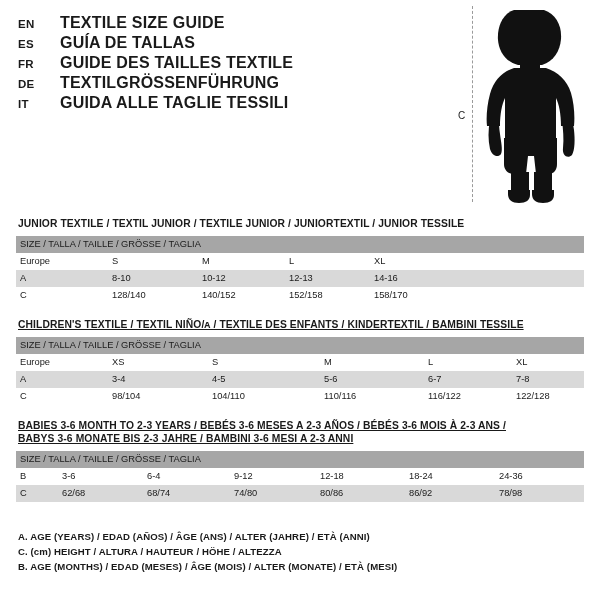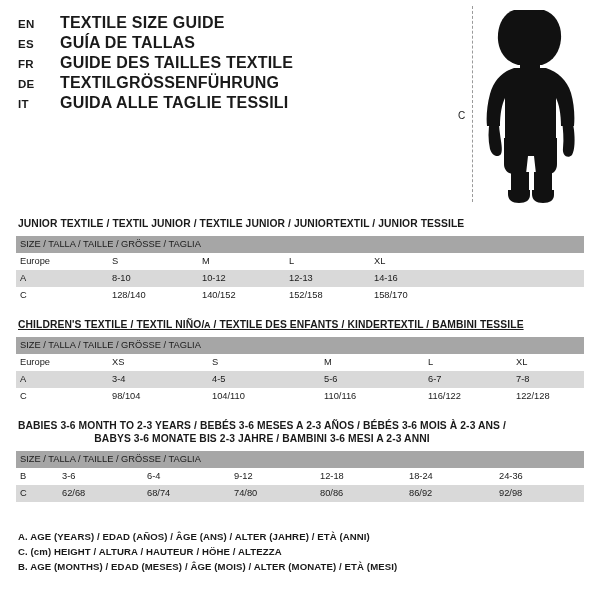--- a/index.html
+++ b/index.html
@@ -80,24 +80,24 @@
 
   
   .section-title {
     position: absolute;
     left: 18px;
     font-size: 10.3px;
     font-weight: bold;
     color: #1a1a1a;
     letter-spacing: 0.1px;
     white-space: nowrap;
-    text-align: center;
   }
   .section-title.two-line {
     line-height: 12.5px;
+    text-decoration: underline;
   }
 
   
   table.size-table {
     position: absolute;
     left: 16px;
     width: 568px;
     border-collapse: collapse;
     font-size: 9.3px;
     table-layout: fixed;
@@ -296,21 +296,21 @@
         <td>18-24</td>
         <td>24-36</td>
       </tr>
       <tr class="shade-row">
         <td>C</td>
         <td>62/68</td>
         <td>68/74</td>
         <td>74/80</td>
         <td>80/86</td>
         <td>86/92</td>
-        <td>92/98</td>
+        <td>78/98</td>
       </tr>
     </tbody>
   </table>
 
   <div class="footnotes">
     <div class="footnote">A. AGE (YEARS) / EDAD (AÑOS) / ÂGE (ANS) / ALTER (JAHRE) / ETÀ (ANNI)</div>
     <div class="footnote">C. (cm) HEIGHT / ALTURA / HAUTEUR / HÖHE / ALTEZZA</div>
     <div class="footnote">B. AGE (MONTHS) / EDAD (MESES) / ÂGE (MOIS) / ALTER (MONATE) / ETÀ (MESI)</div>
   </div>
 

